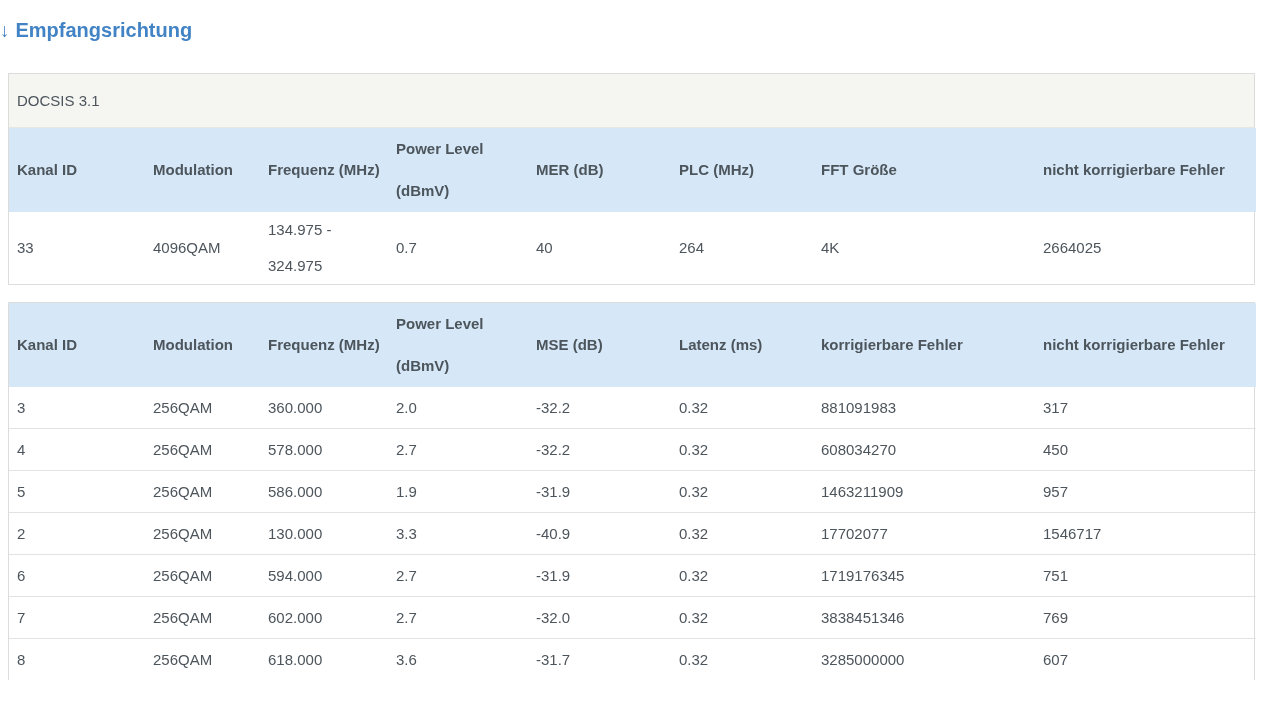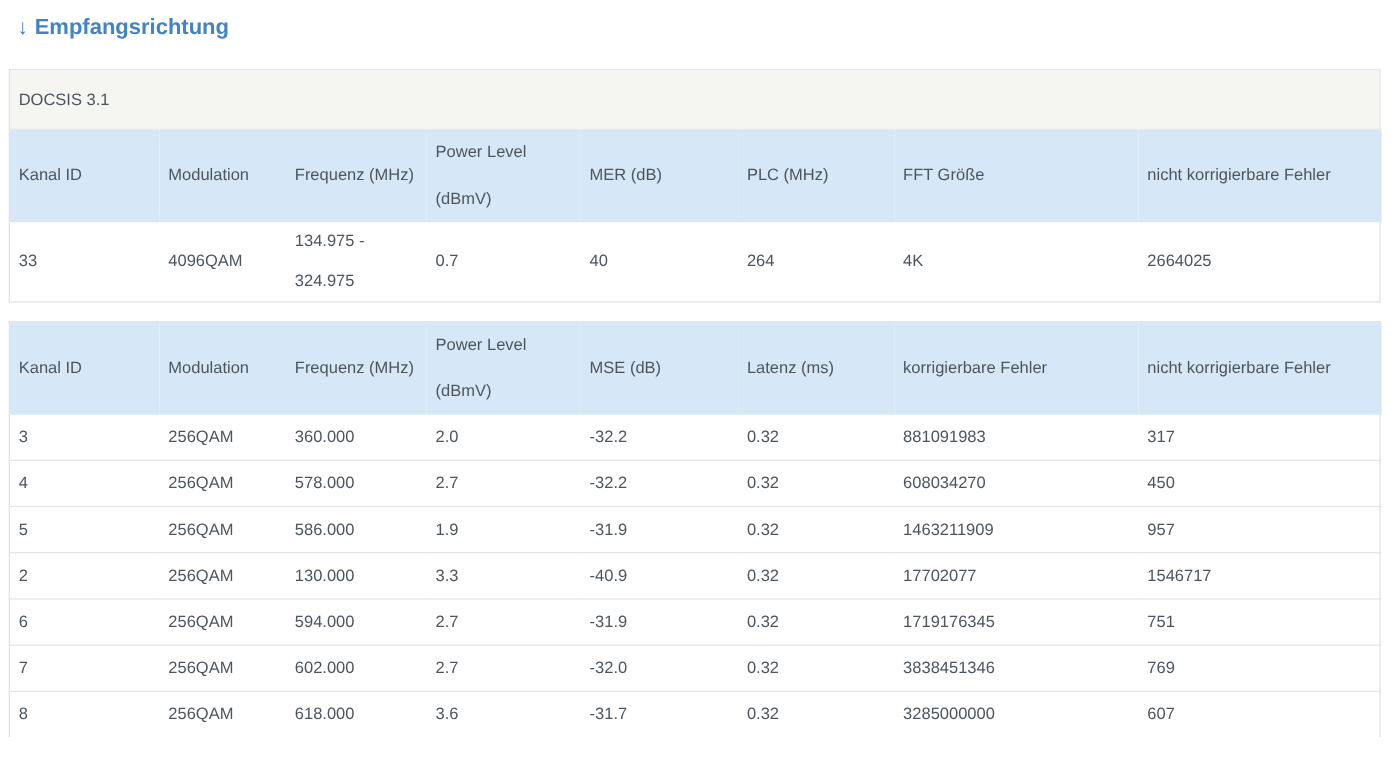--- a/index.html
+++ b/index.html
@@ -5,24 +5,24 @@
   html, body {
     margin: 0;
     padding: 0;
     width: 1272px;
     height: 710px;
     overflow: hidden;
     background: #ffffff;
     font-family: "Liberation Sans", "DejaVu Sans", sans-serif;
   }
   .page-title {
-    margin: 12px 0 0 16px;
+    margin: 12px 0 0 0;
     font-size: 20px;
     font-weight: 600;
-    line-height: 26px;
+    line-height: 36px;
     color: var(--accent, #4183c4);
   }
   .page-title .arrow {
     font-weight: 400;
     margin-right: 6px;
     font-size: 19px;
   }
   .card {
     box-sizing: border-box;
     width: 1247px;
@@ -45,21 +45,21 @@
   }
   table.data-table {
     width: 100%;
     border-collapse: collapse;
     table-layout: fixed;
     font-size: 15px;
     color: var(--text, #4d555c);
   }
   table.data-table th {
     background: var(--header-bg, #d6e8f7);
-    font-weight: 400;
+    font-weight: 700;
     text-align: left;
     padding: 0 8px;
     height: 84px;
     line-height: 42px;
     vertical-align: middle;
     white-space: pre-line;
   }
   table.data-table td {
     text-align: left;
     padding: 0 8px;

